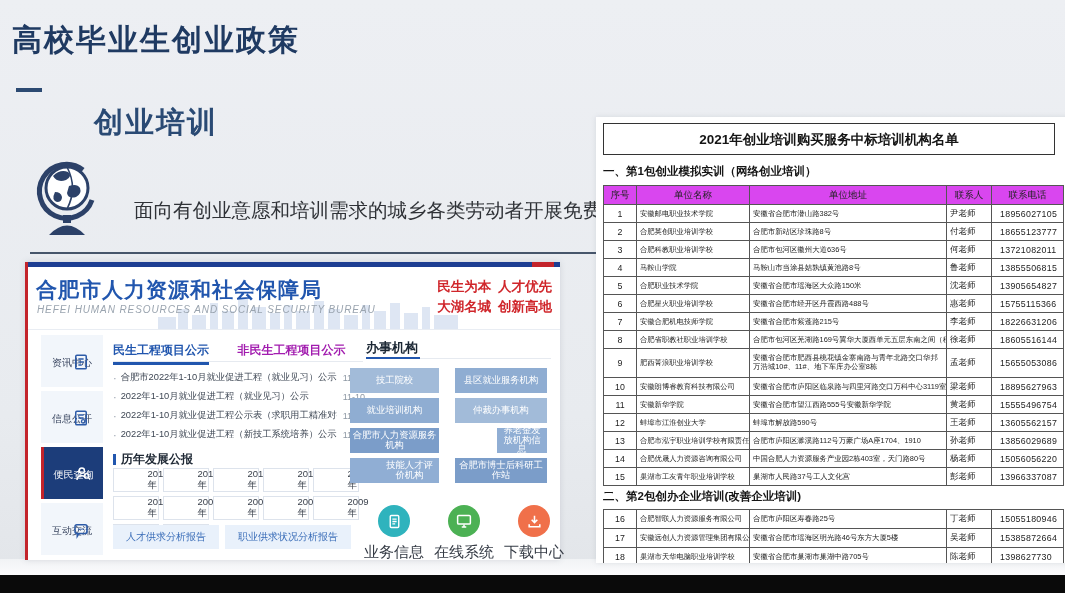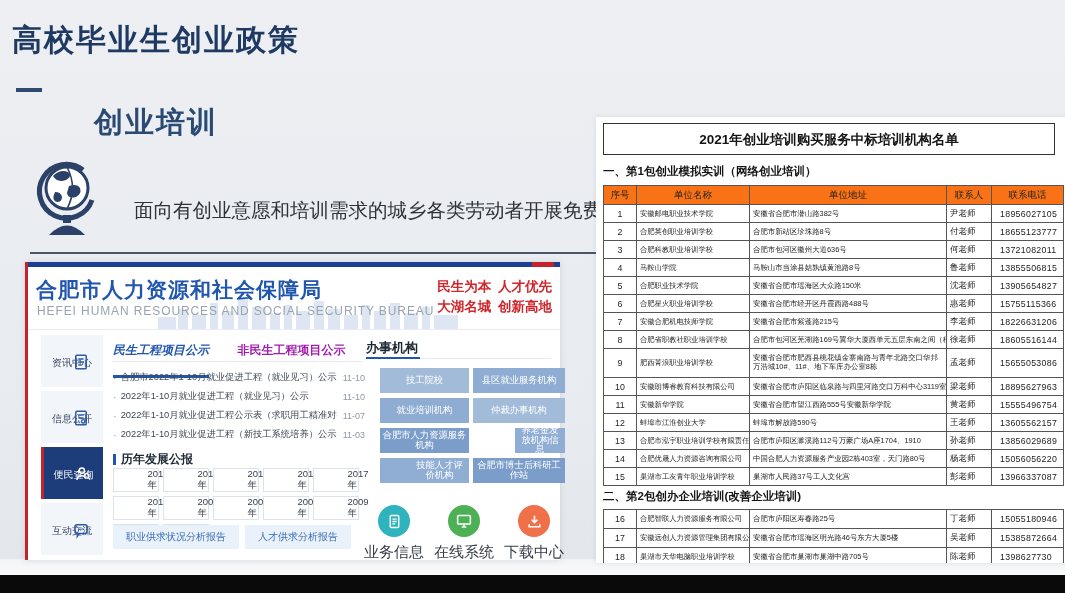--- a/index.html
+++ b/index.html
@@ -20,76 +20,76 @@
   .globe{left:33px;top:158px;z-index:1;}
 
   
   .site-card{left:25px;top:262px;width:532px;height:298px;background:#fff;z-index:2;
              border-left:3px solid #c3242b;box-shadow:0 0 6px rgba(90,100,115,.18);}
   .site-card *{position:absolute;box-sizing:border-box;}
   .topbar{left:0;top:0;right:0;height:5px;background:#1d3e92;}
   .topbar-red{right:6px;top:0;width:22px;height:5px;background:#c3242b;}
   .site-header{left:0;top:5px;right:0;height:63px;background:#fff;border-bottom:1px solid #e9edf3;}
   .site-title{left:8px;top:9px;font-size:21px;font-weight:700;color:#2156ae;letter-spacing:1px;white-space:nowrap;}
-  .site-title-en{left:9px;top:37px;font-size:12px;color:#9aa4af;letter-spacing:.9px;white-space:nowrap;}
+  .site-title-en{left:9px;top:37px;font-size:10px;color:#9aa4af;letter-spacing:.9px;white-space:nowrap;font-style:italic;}
   .skyline{left:130px;bottom:0;opacity:.6;}
   .slogan{right:8px;top:10px;text-align:right;color:#d0262b;font-weight:700;font-size:13.5px;
           font-family:"Liberation Serif","DejaVu Serif",serif;line-height:1.5;}
   .slogan div{position:static;white-space:pre;}
 
   #side-nav{left:13px;top:73px;width:62px;}
   .side-item{position:relative;width:62px;height:52px;margin-bottom:4px;background:#f2f6fb;color:#2d5ba8;
              display:flex;flex-direction:column;align-items:center;justify-content:center;}
   .side-item .side-ico{position:static;line-height:0;}
   .side-item .side-label{position:static;font-size:10px;color:#3a4660;margin-top:3px;white-space:nowrap;}
   .side-item.active{background:#1c3d7a;border-left:3px solid #c3242b;color:#fff;}
   .side-item.active .side-label{color:#fff;}
 
   .tabs-row{left:85px;top:78px;white-space:nowrap;}
   .tab{position:static;font-size:12px;color:#a21caf;margin-right:24px;font-weight:600;cursor:default;}
-  .tab.active{color:#2156ae;font-weight:700;padding-bottom:18px;border-bottom:3px solid #2156ae;font-style:italic;}
+  .tab.active{color:#2156ae;font-weight:700;padding-bottom:5px;border-bottom:3px solid #2156ae;}
   .tabs-rule{left:85px;top:99px;width:250px;height:1px;background:#e6eaf0;}
   #news-list{left:85px;top:106px;width:252px;}
   .news-item{position:relative;display:flex;align-items:center;height:19px;}
   .news-dot{position:static;color:#99a2ae;margin-right:4px;font-size:11px;}
   .news-title{position:static;flex:1;font-size:9.3px;color:#3e4754;white-space:nowrap;overflow:hidden;}
   .news-date{position:static;font-size:9px;color:#8e98a4;margin-left:6px;}
 
   .bulletin-head{left:85px;top:189px;display:flex;align-items:center;}
   .bbar{position:static;width:3px;height:11px;background:#2156ae;margin-right:5px;}
   .bulletin-label{position:static;font-size:12px;font-weight:700;color:#202a36;}
   #years{left:85px;top:206px;width:252px;display:flex;flex-wrap:wrap;gap:4px;}
   .year-btn{position:static;width:37px;height:24px;border:1px solid #dde3ec;background:#fff;font-size:9.5px;
             color:#3a414c;display:flex;align-items:center;justify-content:center;padding-left:44px;}
   #reports{left:85px;top:263px;display:flex;gap:6px;}
   .report-link{position:static;height:24px;line-height:24px;padding:0 13px;background:#e9f1fb;color:#3a6db8;font-size:10px;white-space:nowrap;}
 
   .agency-head{left:338px;top:77px;font-size:13px;font-weight:700;color:#1b2734;}
   .agency-underline{left:338px;top:95px;width:54px;height:2px;background:#2156ae;}
   .agency-rule{left:392px;top:96px;width:131px;height:1px;background:#e6eaf0;}
-  #agency-grid{left:352px;top:106px;width:186px;display:grid;grid-template-columns:89px 92px;gap:5px 4px;}
+  #agency-grid{left:322px;top:106px;width:186px;display:grid;grid-template-columns:89px 92px;gap:5px 16px;}
   .agency-cell{position:static;height:25px;display:flex;align-items:center;justify-content:center;color:#fff;
                font-size:9.3px;text-align:center;line-height:1.05;padding:0 2px;}
   #quick-links{left:336px;top:243px;width:200px;display:flex;justify-content:space-between;}
   .qlink{position:static;width:60px;display:flex;flex-direction:column;align-items:center;}
   .qcircle{position:static;width:32px;height:32px;border-radius:50%;display:flex;align-items:center;justify-content:center;color:#fff;}
   .qlabel{position:static;margin-top:6px;font-size:15px;color:#353b45;white-space:nowrap;}
 
   
   .sheet{left:596px;top:117px;width:508px;height:446px;background:#fff;z-index:3;overflow:hidden;
          box-shadow:0 0 5px rgba(90,100,115,.15);}
   .sheet>*{position:absolute;box-sizing:border-box;}
   .doc-title{left:7px;top:6px;width:452px;height:32px;border:1px solid #333;line-height:31px;text-align:center;
              font-size:13.5px;font-weight:700;color:#151515;white-space:nowrap;}
   .doc-sec1{left:7px;top:47px;font-size:11.5px;font-weight:700;color:#151515;white-space:nowrap;}
   .doc-sec2{left:7px;top:372px;font-size:11.5px;font-weight:700;color:#151515;white-space:nowrap;}
   #t1{left:7px;top:68px;}
   #t2{left:7px;top:392px;}
   table{border-collapse:collapse;table-layout:fixed;width:460px;}
-  th{border:1px solid #555;font-size:9.5px;font-weight:400;height:16px;color:#222;background:#f97316;}
+  th{border:1px solid #555;font-size:9.5px;font-weight:400;height:16px;color:#222;background:#d946ef;}
   td{border:1px solid #555;font-size:8.3px;color:#1c1c1c;padding:0 3px;height:17px;white-space:nowrap;overflow:hidden;}
   #t2 td{height:18px;}
   tr.tall td{height:28px;}
   td.c0{text-align:center;font-size:8.8px;}
   td.c1{font-size:7.3px;}
   td.c2{font-size:7.4px;}
   td.c3{font-size:8.5px;}
   td.c4{font-size:8.8px;letter-spacing:.3px;padding-left:8px;}
   td.wrap{white-space:normal;line-height:1.2;}
 </style>
@@ -240,22 +240,22 @@
         <div class="year-btn">2017年</div>
         <div class="year-btn">2018年</div>
         <div class="year-btn">2006年</div>
         <div class="year-btn">2007年</div>
         <div class="year-btn">2008年</div>
         <div class="year-btn">2009年</div>
         <div class="year-btn">2010年</div>
         <div class="year-btn">2011年</div>
       </div>
     <div id="reports">
+        <div class="report-link">人才供求分析报告</div>
         <div class="report-link">职业供求状况分析报告</div>
-        <div class="report-link">人才供求分析报告</div>
       </div>
 
     <div class="agency-head">办事机构</div>
     <div class="agency-underline"></div>
     <div class="agency-rule"></div>
     <div id="agency-grid">
         <div class="agency-cell" style="background: rgb(162, 187, 217);">技工院校</div>
         <div class="agency-cell" style="background: rgb(143, 173, 210);">县区就业服务机构</div>
         <div class="agency-cell" style="background: rgb(143, 173, 210);">就业培训机构</div>
         <div class="agency-cell" style="background: rgb(162, 187, 217);">仲裁办事机构</div>

